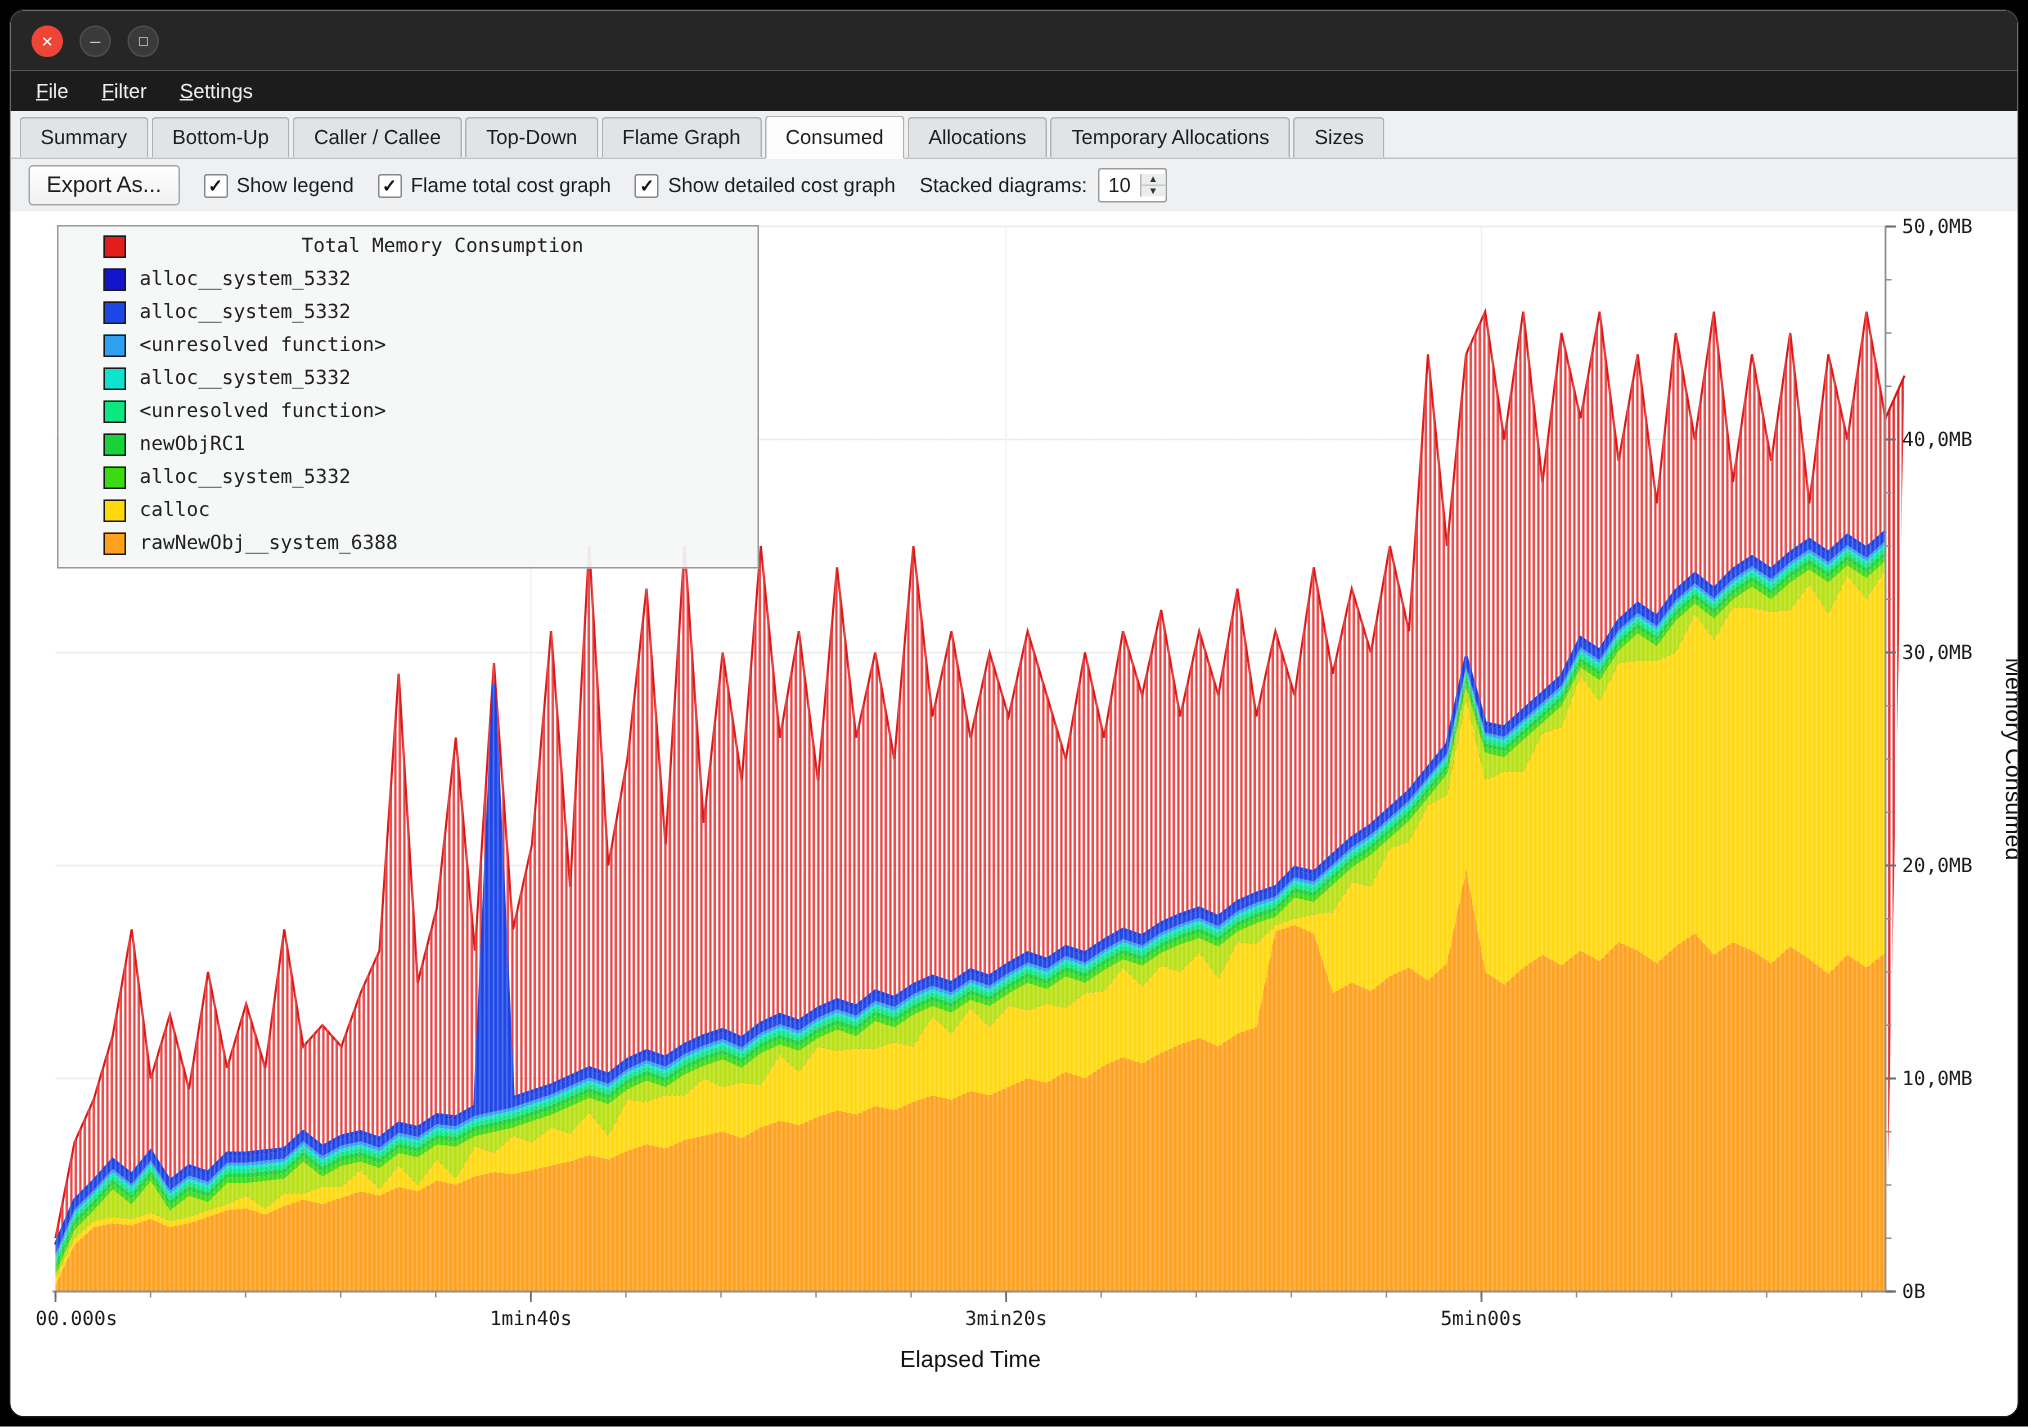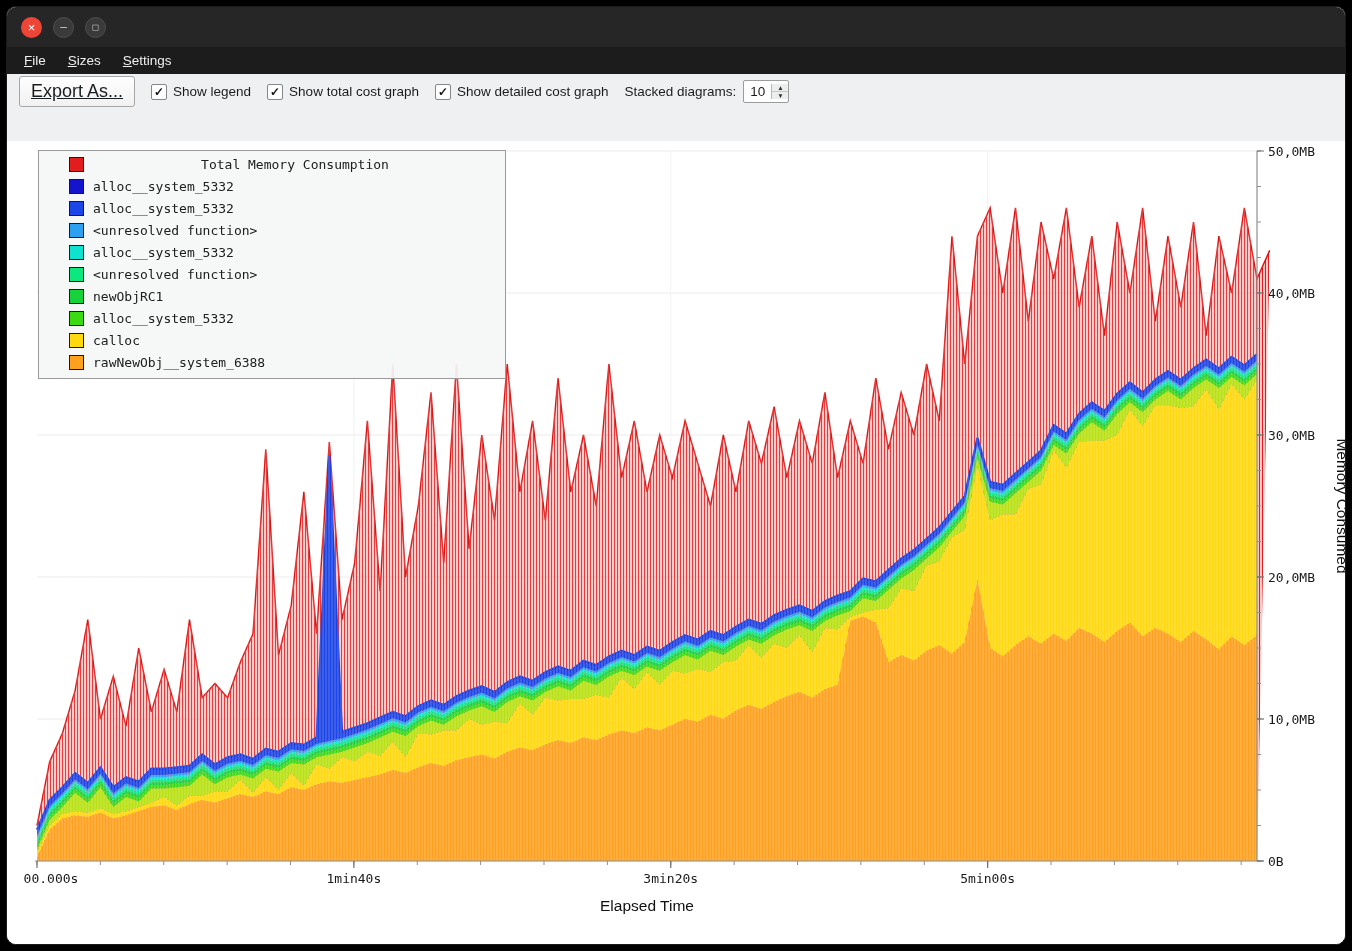--- a/index.html
+++ b/index.html
@@ -34,21 +34,21 @@
     display:flex; align-items:flex-end; padding:5px 6px 0 6px; gap:2px; }
   .tab { background:#e2e3e4; border:1px solid #b0b2b4; border-bottom:none;
     border-radius:3px 3px 0 0; padding:5px 13px 6px 13px; font-size:13.5px;
     color:#1b1e20; white-space:nowrap; }
   .tab.active { background:#fdfdfd; padding-top:6px; margin-bottom:-1px;
     border-bottom:1px solid #fdfdfd; }
   
   .toolbar { height:35px; background:#eff0f1; display:flex; align-items:center;
     gap:16px; padding:0 12px; font-size:13.5px; color:#1a1d1f; }
   .btn { background:linear-gradient(#fefefe,#f1f1f2); border:1px solid #a4a6a8;
-    border-radius:3px; padding:4px 11px; font-size:18px; color:#1a1d1f;text-decoration:underline; }
+    border-radius:3px; padding:4px 11px; font-size:15px; color:#1a1d1f; }
   .check-group { display:flex; align-items:center; gap:6px; }
   .checkbox { width:16px; height:16px; background:#fff; border:1px solid #85878a;
     border-radius:2px; display:inline-flex; align-items:center; justify-content:center;
     font-size:12px; font-weight:bold; color:#151515; }
   .spin-group { display:flex; align-items:center; gap:7px; }
   .spinbox { display:inline-flex; height:23px; background:#fff;
     border:1px solid #9a9c9e; border-radius:2px; align-items:center; }
   .spin-value { min-width:24px; padding:0 6px; display:flex; align-items:center; font-size:13.5px; }
   .spin-buttons { width:17px; display:flex; flex-direction:column;
     border-left:1px solid #b5b7b9; background:#eceded; }
@@ -80,38 +80,49 @@
           <span>–</span>
         </div>
       <div class="win-btn win-dim win-max">
           <span>◻</span>
         </div>
     </div>
   </div>
 
   <div class="menubar">
     <span class="menu-item">File</span>
-    <span class="menu-item">Sizes</span>
+    <span class="menu-item">Filter</span>
     <span class="menu-item">Settings</span>
   </div>
 
+  <div class="tabbar">
+    <div class="tab">Summary</div>
+    <div class="tab">Bottom-Up</div>
+    <div class="tab">Caller / Callee</div>
+    <div class="tab">Top-Down</div>
+    <div class="tab">Flame Graph</div>
+    <div class="tab active">Consumed</div>
+    <div class="tab">Allocations</div>
+    <div class="tab">Temporary Allocations</div>
+    <div class="tab">Sizes</div>
+  </div>
 
   <div class="toolbar">
     <button class="btn">Export As...</button>
     <span class="check-group">
       <span class="checkbox">
           <span>✓</span>
         </span>
       <span>Show legend</span>
     </span>
     <span class="check-group">
       <span class="checkbox">
           <span>✓</span>
         </span>
-      <span>Show total cost graph</span>
+      <span>Flame total cost graph</span>
     </span>
     <span class="check-group">
       <span class="checkbox">
           <span>✓</span>
         </span>
       <span>Show detailed cost graph</span>
     </span>
     <span class="spin-group">
       <span>Stacked diagrams:</span>
       <span class="spinbox">

